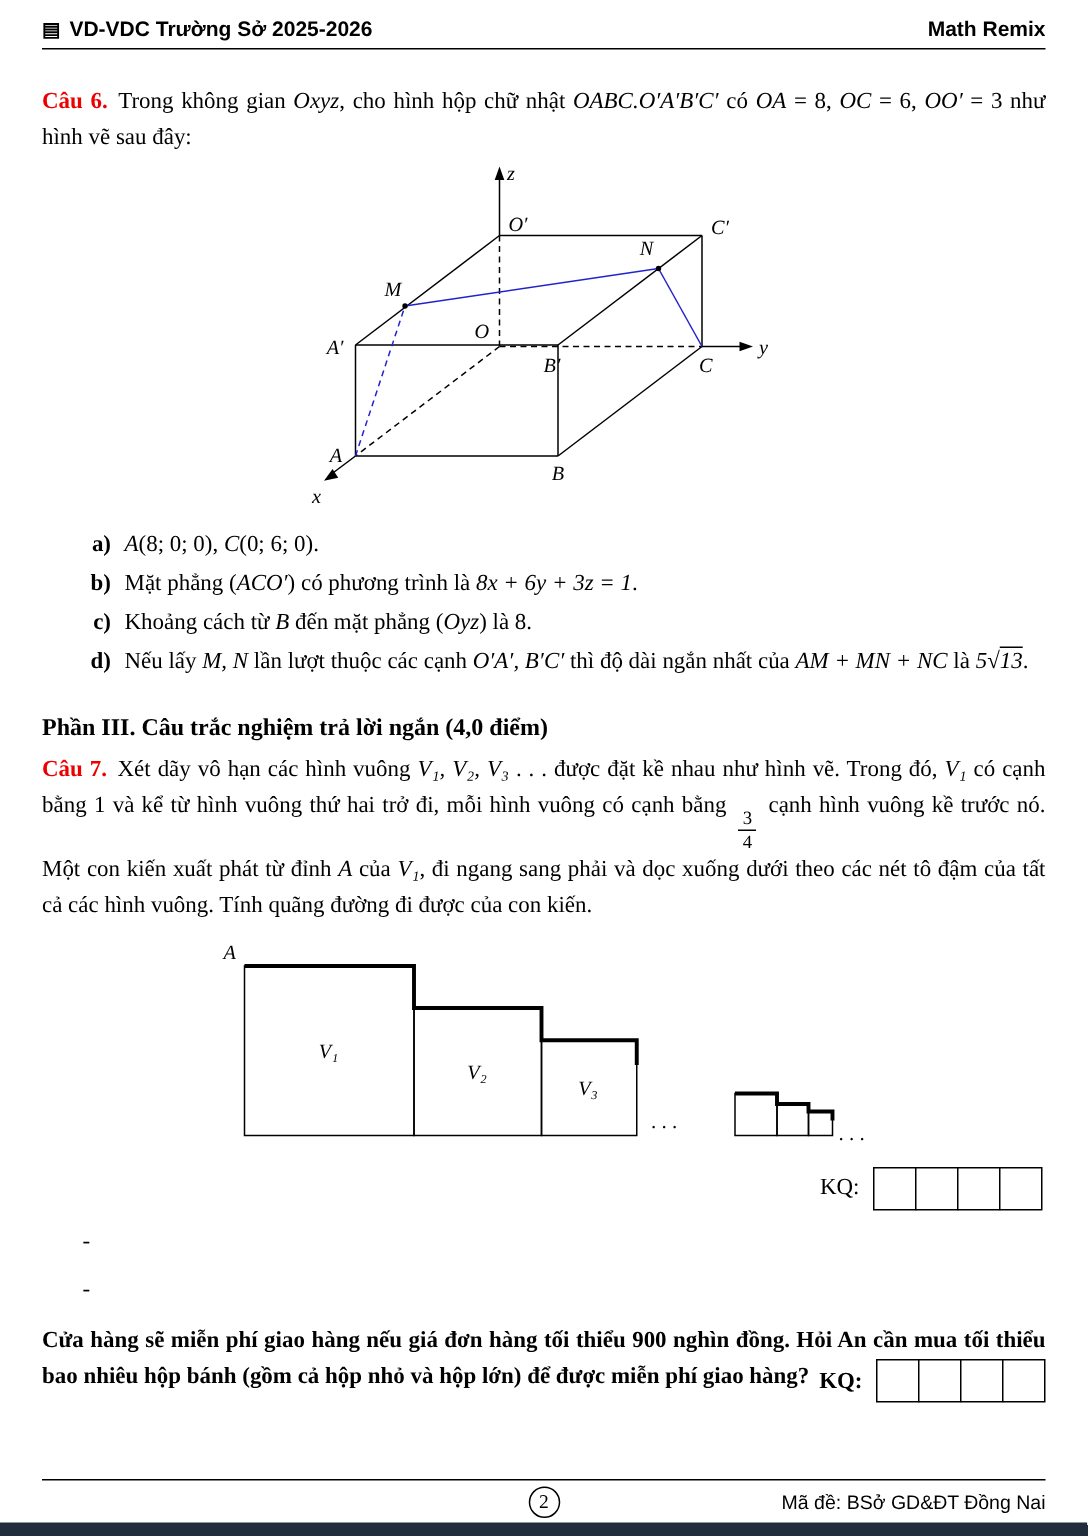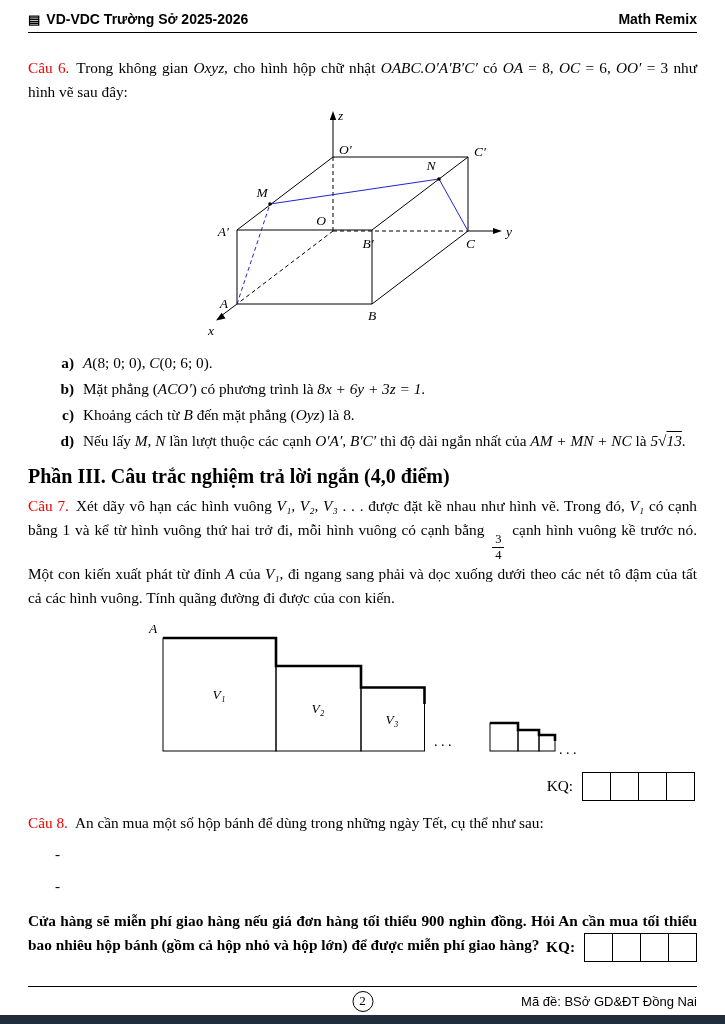--- a/index.html
+++ b/index.html
@@ -10,32 +10,32 @@
   .header{position:absolute;left:28px;right:28px;top:9px;height:20px;display:flex;
           justify-content:space-between;align-items:center;
           font-family:"Liberation Sans",sans-serif;font-weight:700;font-size:14px;}
   .header-left{display:flex;align-items:center;gap:6px;}
   .hdr-icon{font-size:13px;line-height:1;}
   .header-rule{position:absolute;left:28px;right:28px;top:32px;border-top:1.6px solid #000;}
   
   .content{position:absolute;left:28px;right:28px;top:40px;}
   .para{margin:0;text-align:justify;line-height:1.55;}
   .q6-intro{margin-top:16px;}
-  .qlabel{color:var(--red);font-weight:400;margin-right:7px;}
+  .qlabel{color:var(--red);font-weight:700;margin-right:7px;}
   .it{font-style:italic;}
   .ovl{font-style:italic;text-decoration:overline;}
   .frac{display:inline-flex;flex-direction:column;align-items:center;vertical-align:-8px;
         line-height:1.05;font-size:12.5px;margin:0 3px;}
   .fn{border-bottom:1px solid #000;padding:0 3px 1px;}
   .fd{padding-top:1px;}
   .items{margin:8px 0 0 28px;}
   .item{display:flex;gap:9px;line-height:1.55;margin-top:2px;}
   .item-marker{font-weight:700;min-width:18px;text-align:right;flex:0 0 auto;}
   .item-text{flex:1;text-align:justify;}
-  .part-title{font-weight:700;font-size:20px;margin:13px 0 6px;}
+  .part-title{font-weight:700;font-size:16px;margin:25px 0 6px;}
   .q7-para{margin-top:4px;}
   .fig1 svg{display:block;margin:4px 0 0 137px;}
   .fig2 svg{display:block;margin:8px 0 0 112px;}
   .kq-row{display:flex;justify-content:flex-end;align-items:center;gap:9px;margin:12px 2px 10px 0;}
   .kq-boxes{display:flex;}
   .kq-cell{width:27px;height:27px;border:1px solid #000;margin-left:-1px;background:#fff;}
   .kq-boxes .kq-cell:first-child{margin-left:0;}
   .q8-intro{margin-top:4px;}
   .bullets{margin:9px 0 0 27px;}
   .bullet{display:flex;gap:10px;line-height:1.5;margin-top:9px;}
@@ -184,23 +184,20 @@
     <div class="kq-row">
       <span class="kq-label">KQ:</span>
       <span class="kq-boxes">
         <span class="kq-cell"></span>
         <span class="kq-cell"></span>
         <span class="kq-cell"></span>
         <span class="kq-cell"></span>
       </span>
     </div>
 
-    <p class="para q8-intro">
-      <span class="qlabel">Câu 8.</span><span>An cần mua một số hộp bánh để dùng trong những ngày Tết, cụ thể như sau:</span>
-    </p>
 
     <div class="bullets">
       <div class="bullet">
         <span>-</span>
       </div>
       <div class="bullet">
         <span>-</span>
       </div>
     </div>
 

